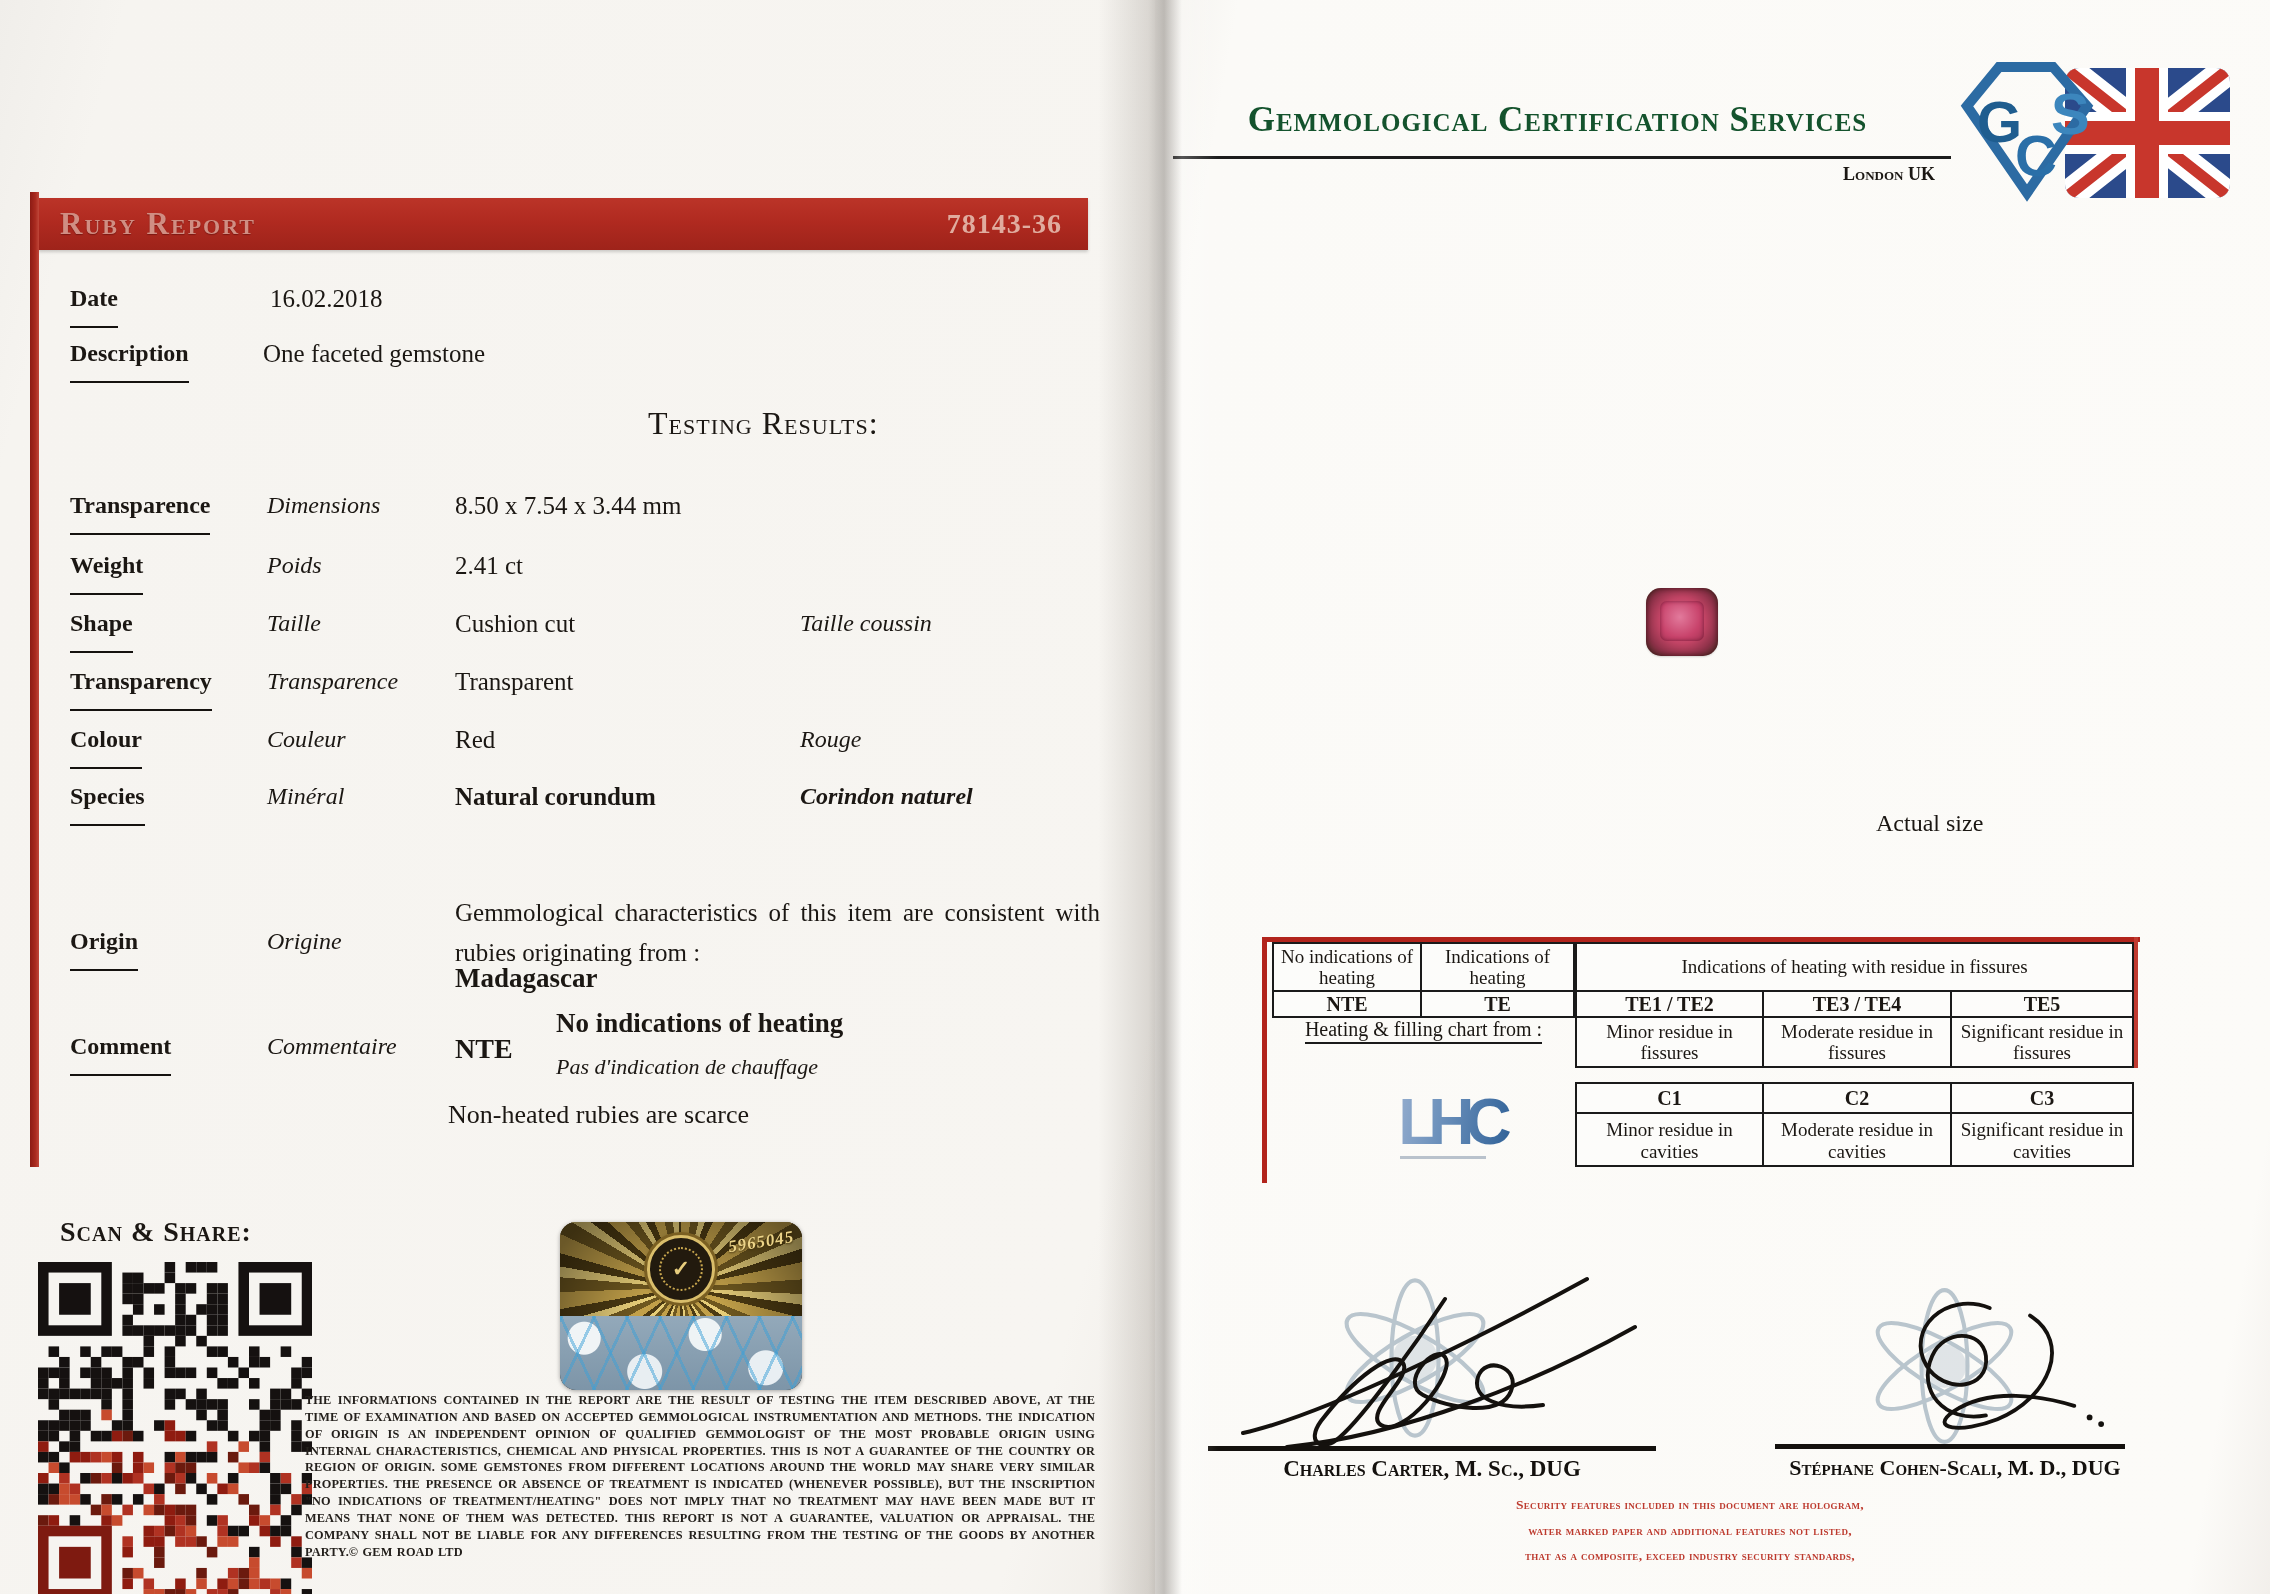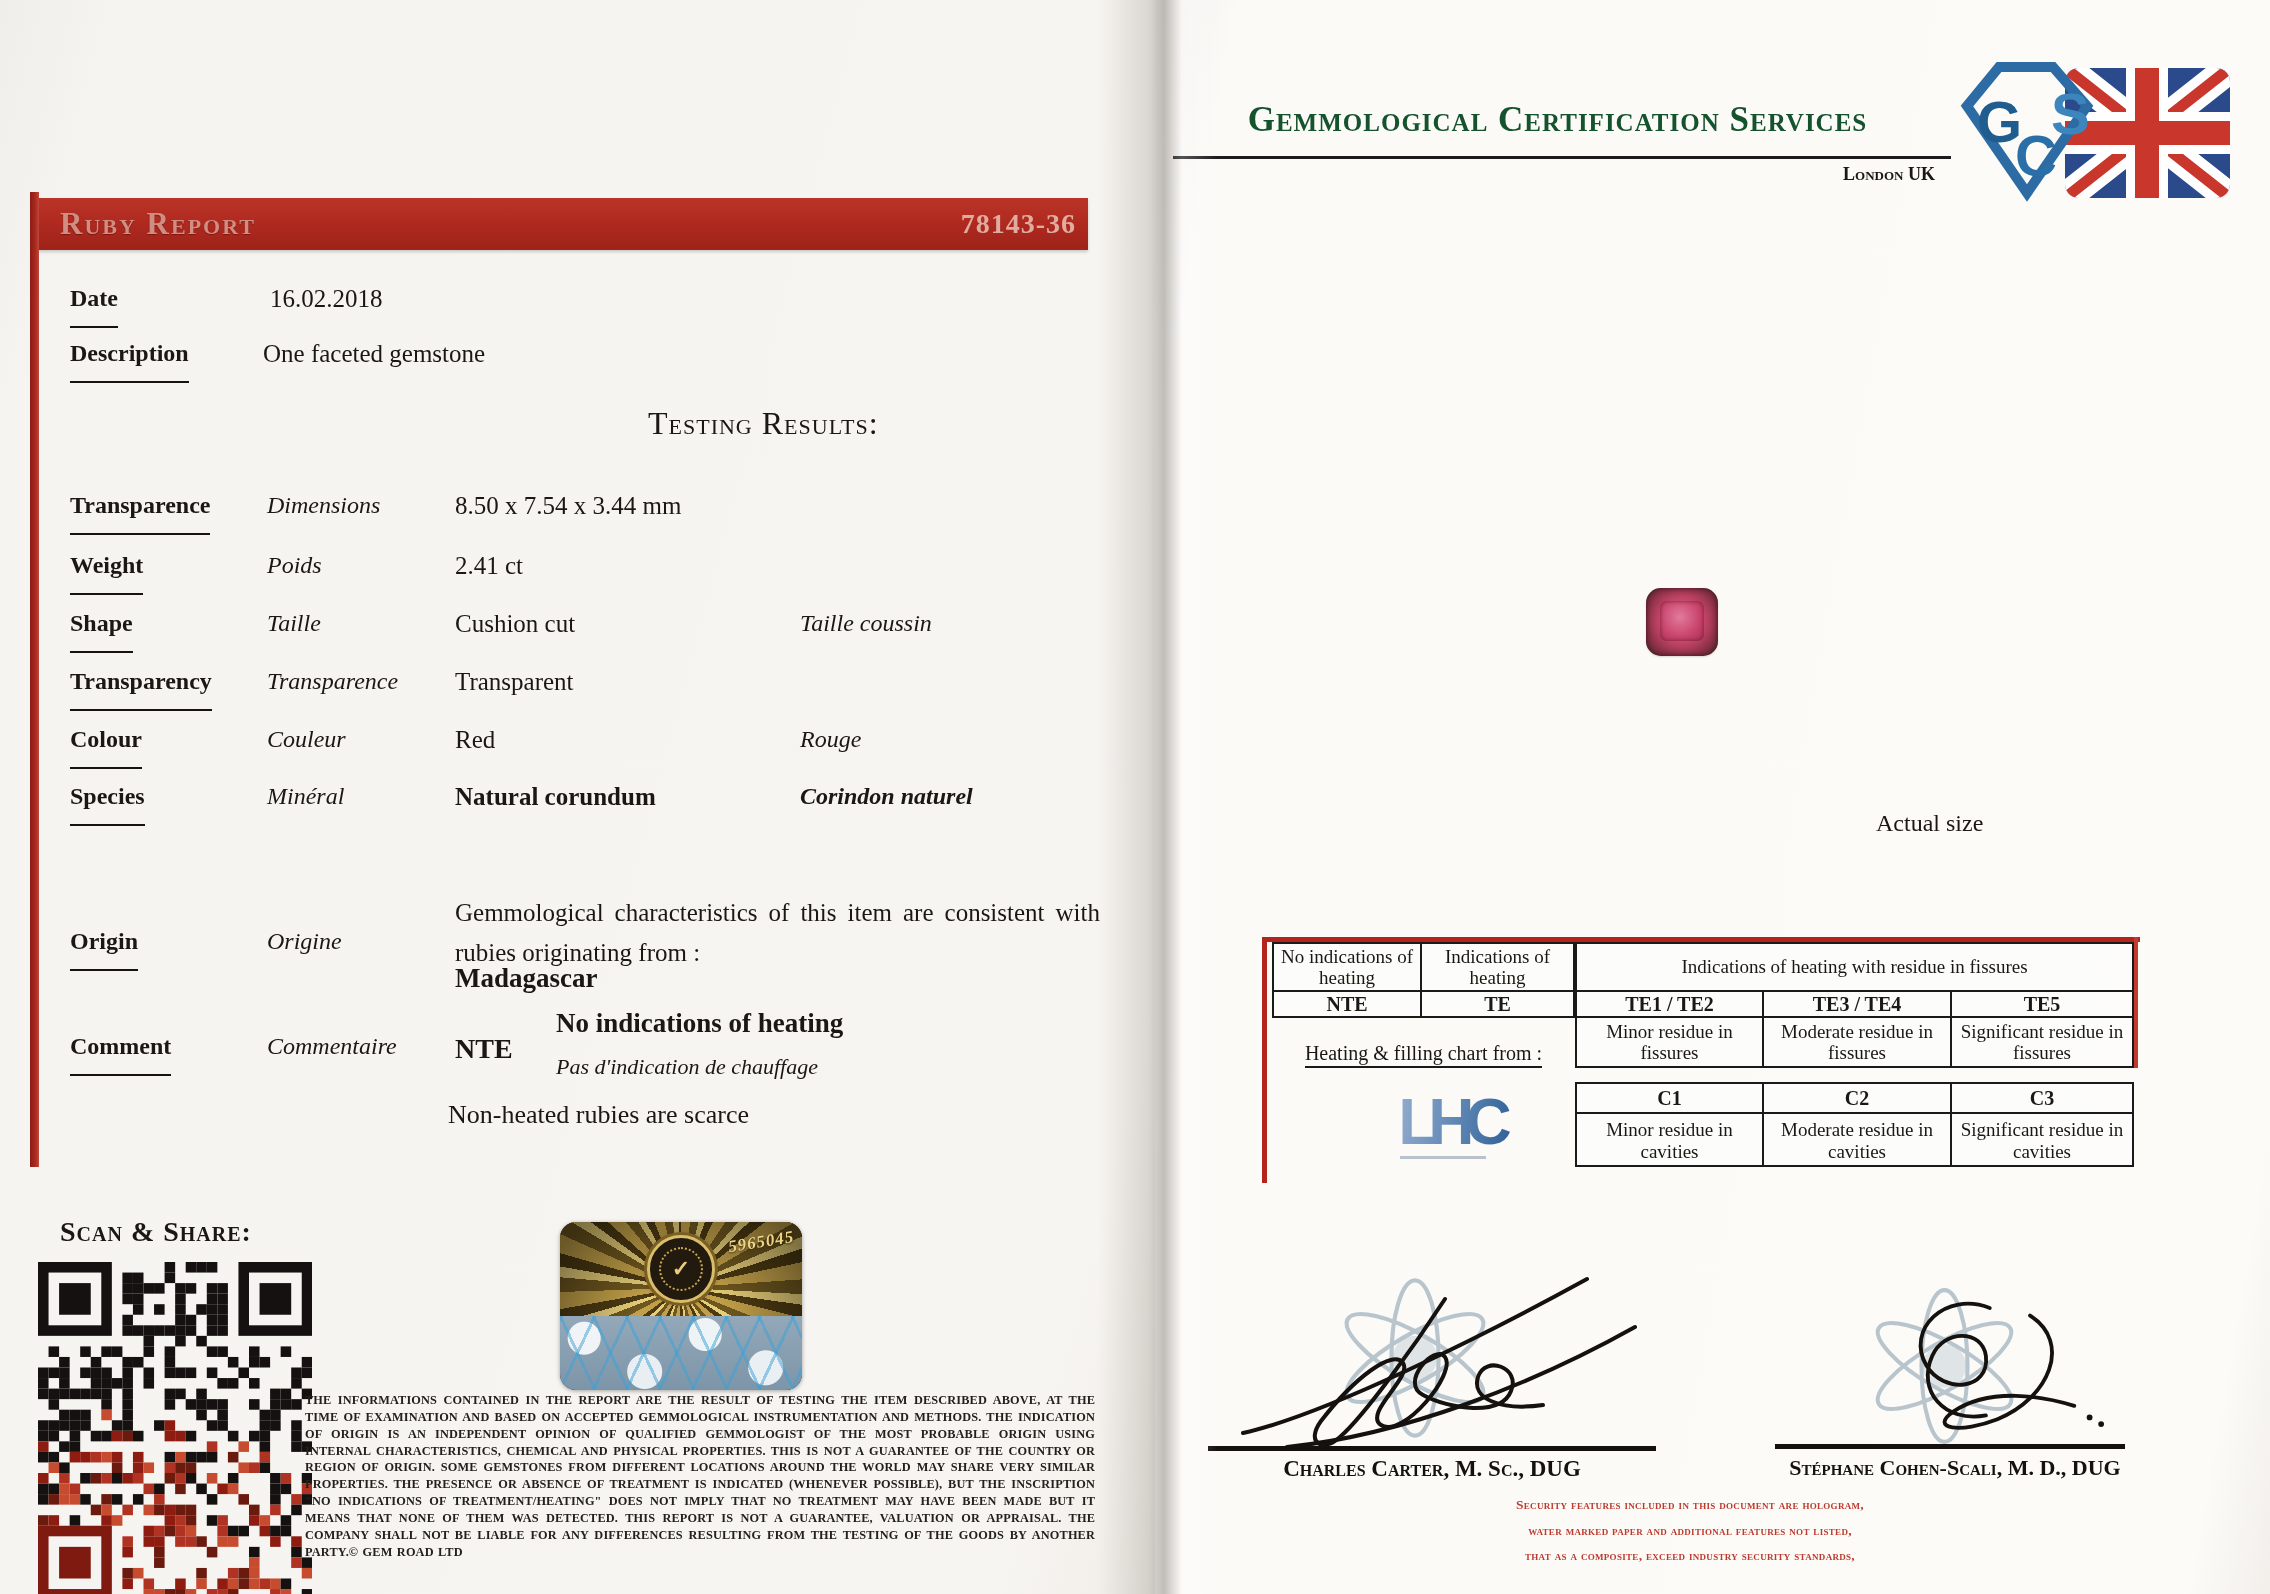--- a/index.html
+++ b/index.html
@@ -10,21 +10,21 @@
   .page-left{left:0;top:0;width:1155px;height:1594px;
      background:linear-gradient(105deg,#f0eeea 0%,#f6f4f0 8%,#f7f5f1 90%,#efece7 100%);}
   .page-right{left:1155px;top:0;width:1115px;height:1594px;
      background:linear-gradient(100deg,#f3f1ed 0%,#fbfaf7 6%,#fcfbf8 94%,#f2efeb 100%);}
   .fold{left:1098px;top:0;width:120px;height:1594px;pointer-events:none;
      background:linear-gradient(to right,rgba(90,80,70,0) 0%,rgba(90,80,70,.18) 42%,rgba(60,52,45,.30) 55%,rgba(255,255,255,.25) 70%,rgba(90,80,70,0) 100%);}
 
   
   .banner{left:38px;top:198px;width:1050px;height:52px;display:flex;align-items:center;justify-content:space-between;
      background:linear-gradient(180deg,#bb3428 0%,#b02a20 45%,#9e231a 100%);
-     box-shadow:0 2px 3px rgba(0,0,0,.18);padding:0 12px 0 22px;box-sizing:border-box;}
+     box-shadow:0 2px 3px rgba(0,0,0,.18);padding:0 26px 0 22px;box-sizing:border-box;}
   .banner-title{font-variant:small-caps;font-weight:bold;font-size:31px;letter-spacing:2px;color:#d08e83;text-shadow:0 1px 1px rgba(60,0,0,.4);}
   .banner-no{font-size:28px;font-weight:bold;color:#e0ac9f;letter-spacing:1px;}
   .red-edge{left:30px;top:192px;width:9px;height:975px;background:linear-gradient(to right,#8c1b14,#a92a1f 60%,#c0473a);}
   .lbl{font-weight:bold;font-size:24px;border-bottom:2px solid #15120f;padding-bottom:14px;}
   .fr{font-style:italic;font-size:24px;}
   .val{font-size:25px;}
   .b{font-weight:bold;} .i{font-style:italic;}
   .heading{font-variant:small-caps;font-size:32px;letter-spacing:1px;}
   .row{left:70px;width:1030px;height:34px;}
   .c1{position:absolute;left:0;top:0;} .c2{position:absolute;left:197px;top:0;}
@@ -73,21 +73,21 @@
 
   
   .chart-redtop{left:1262px;top:937px;width:878px;height:5px;background:#b2241c;}
   .chart-redleft{left:1262px;top:937px;width:5px;height:246px;background:#b2241c;}
   .chart-redright{left:2134px;top:937px;width:4px;height:131px;background:#c03a30;}
   .ctab{box-sizing:border-box;border:2px solid #1a1a1a;background:rgba(255,255,255,.35);}
   .ccell{box-sizing:border-box;display:flex;align-items:center;justify-content:center;text-align:center;
      font-size:19px;line-height:1.12;padding:1px 6px;}
   .ccode{font-weight:bold;font-size:20px;}
   .bl{border-left:2px solid #1a1a1a;} .bt{border-top:2px solid #1a1a1a;}
-  .heat-from{left:1272px;top:1018px;width:303px;height:50px;display:flex;align-items:flex-end;justify-content:center;
+  .heat-from{left:1272px;top:1018px;width:303px;height:50px;display:flex;align-items:flex-start;justify-content:center;
      font-size:20px;}
   .heat-from span{border-bottom:2px solid #1a1a1a;padding-bottom:1px;}
   .lhc{left:1388px;top:1090px;width:125px;height:85px;text-align:center;}
   .lhc-text{font-family:"Liberation Sans","DejaVu Sans",sans-serif;font-weight:bold;font-size:64px;line-height:64px;
      letter-spacing:-9px;background:linear-gradient(100deg,#9db3d2 0%,#6f93bd 40%,#2d5f96 100%);
      -webkit-background-clip:text;background-clip:text;color:transparent;}
   .lhc-sub{margin-top:2px;height:3px;width:86px;margin-left:12px;background:#b9c2cc;}
 
   .sig-line{height:5px;background:#14110e;}
   .sig-name{font-variant:small-caps;font-weight:bold;font-size:23px;text-align:center;color:#14110e;}

